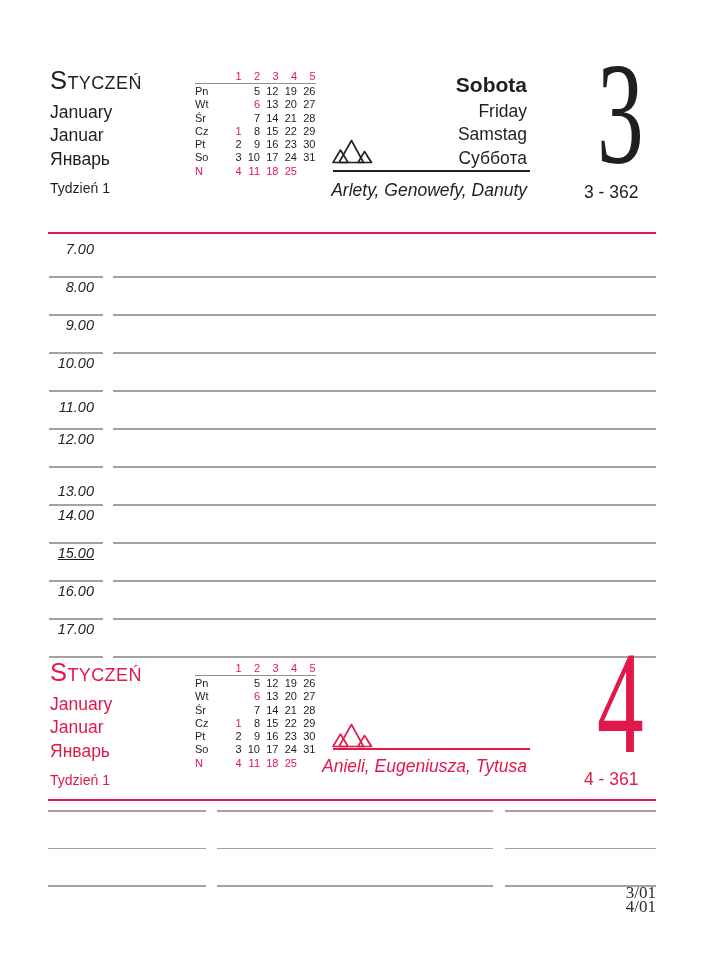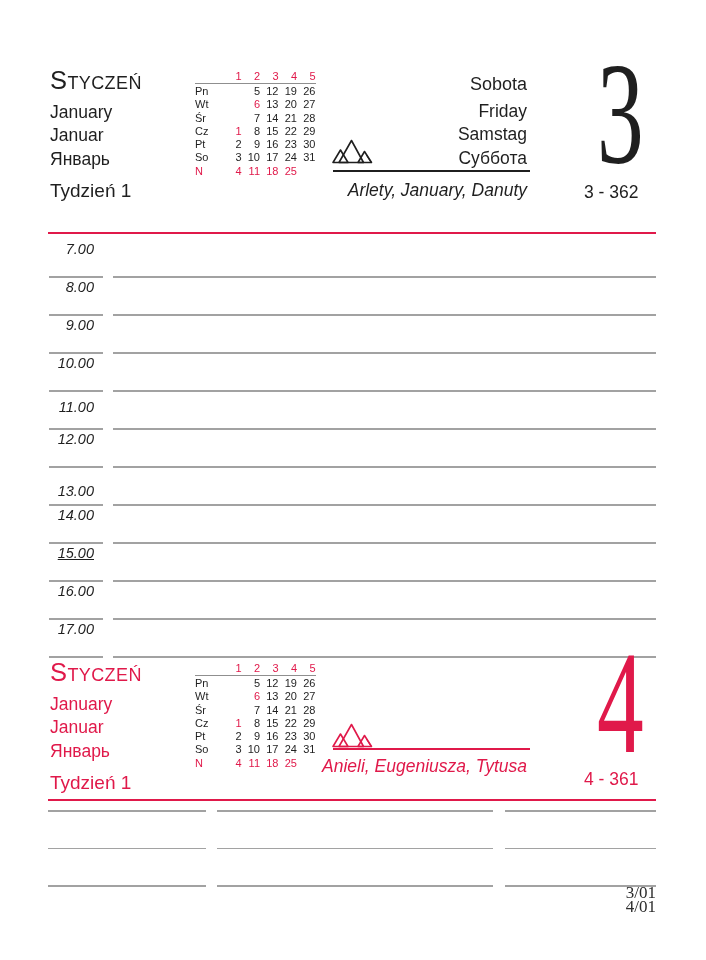--- a/index.html
+++ b/index.html
@@ -9,33 +9,33 @@
   
   .hdr{position:absolute;left:48px;width:608px;height:168px;
        --mtn-top:72px;--under-top:105px;--names-top:115px;--num-top:-24px;--cnt-top:117px;}
   #hdr-0{top:65px;}
   #hdr-1{top:657px;height:143px;color:var(--red);
          --mtn-top:64px;--under-top:91px;--names-top:99px;--num-top:-27px;--cnt-top:112px;}
 
   .month-title{position:absolute;left:2px;top:1px;font-variant:small-caps;
                font-size:25.5px;line-height:28px;letter-spacing:.4px;}
   .month-names{position:absolute;left:2px;top:36px;font-size:17.5px;line-height:23.3px;}
-  .week-label{position:absolute;left:2px;top:115px;font-size:19px;}
+  .week-label{position:absolute;left:2px;top:115px;font-size:14px;}
 
   
   .mini-cal{position:absolute;left:147px;top:5px;font-size:11px;line-height:13px;color:#1f1f1f;}
   .mc-head,.mc-row{display:flex;height:13.3px;}
   .mc-head{border-bottom:1px solid #8f8f8f;height:12.5px;margin-bottom:1.5px;}
   .mc-label{width:28px;text-align:left;}
   .mc-cell{width:18.5px;text-align:right;}
   .mc-red{color:var(--red);}
 
   
   .day-names{position:absolute;right:129px;top:6px;text-align:right;}
-  .day-primary{font-weight:normal;font-size:18px;line-height:27px;margin-bottom:2px;}
+  .day-primary{font-weight:bold;font-size:21px;line-height:27px;margin-bottom:2px;}
   .day-other{font-size:17.5px;line-height:23.3px;}
   .mountains{position:absolute;left:284px;top:var(--mtn-top);}
   .under-rule{position:absolute;left:285px;width:197px;height:2px;background:currentColor;top:var(--under-top);}
   .name-days{position:absolute;right:129px;top:var(--names-top);font-style:italic;font-size:17.5px;}
   .big-number{position:absolute;right:0;width:72px;text-align:center;top:var(--num-top);
               font-family:"Liberation Serif",serif;font-size:146px;line-height:1;
               transform:scaleX(.64);transform-origin:50% 0;}
   .day-counter{position:absolute;right:0;width:72px;text-align:left;font-size:17.5px;top:var(--cnt-top);}
 
   
@@ -138,21 +138,21 @@
       </svg>
     </span>
 
     <div class="day-names">
       <div class="day-primary">Sobota</div>
       <div class="day-other">Friday</div>
       <div class="day-other">Samstag</div>
       <div class="day-other">Суббота</div>
     </div>
     <div class="under-rule"></div>
-    <div class="name-days">Arlety, January, Danuty</div>
+    <div class="name-days">Arlety, Genowefy, Danuty</div>
 
     <div class="big-number">3</div>
     <div class="day-counter">3 - 362</div>
   </div>
 
   <div class="red-rule" style="top:231.5px"></div>
 
   <div id="time-grid">
       <div class="t-label" style="top: 241px;">7.00</div>
       <div class="g-line" style="left: 49px; width: 54px; top: 276px;"></div>

